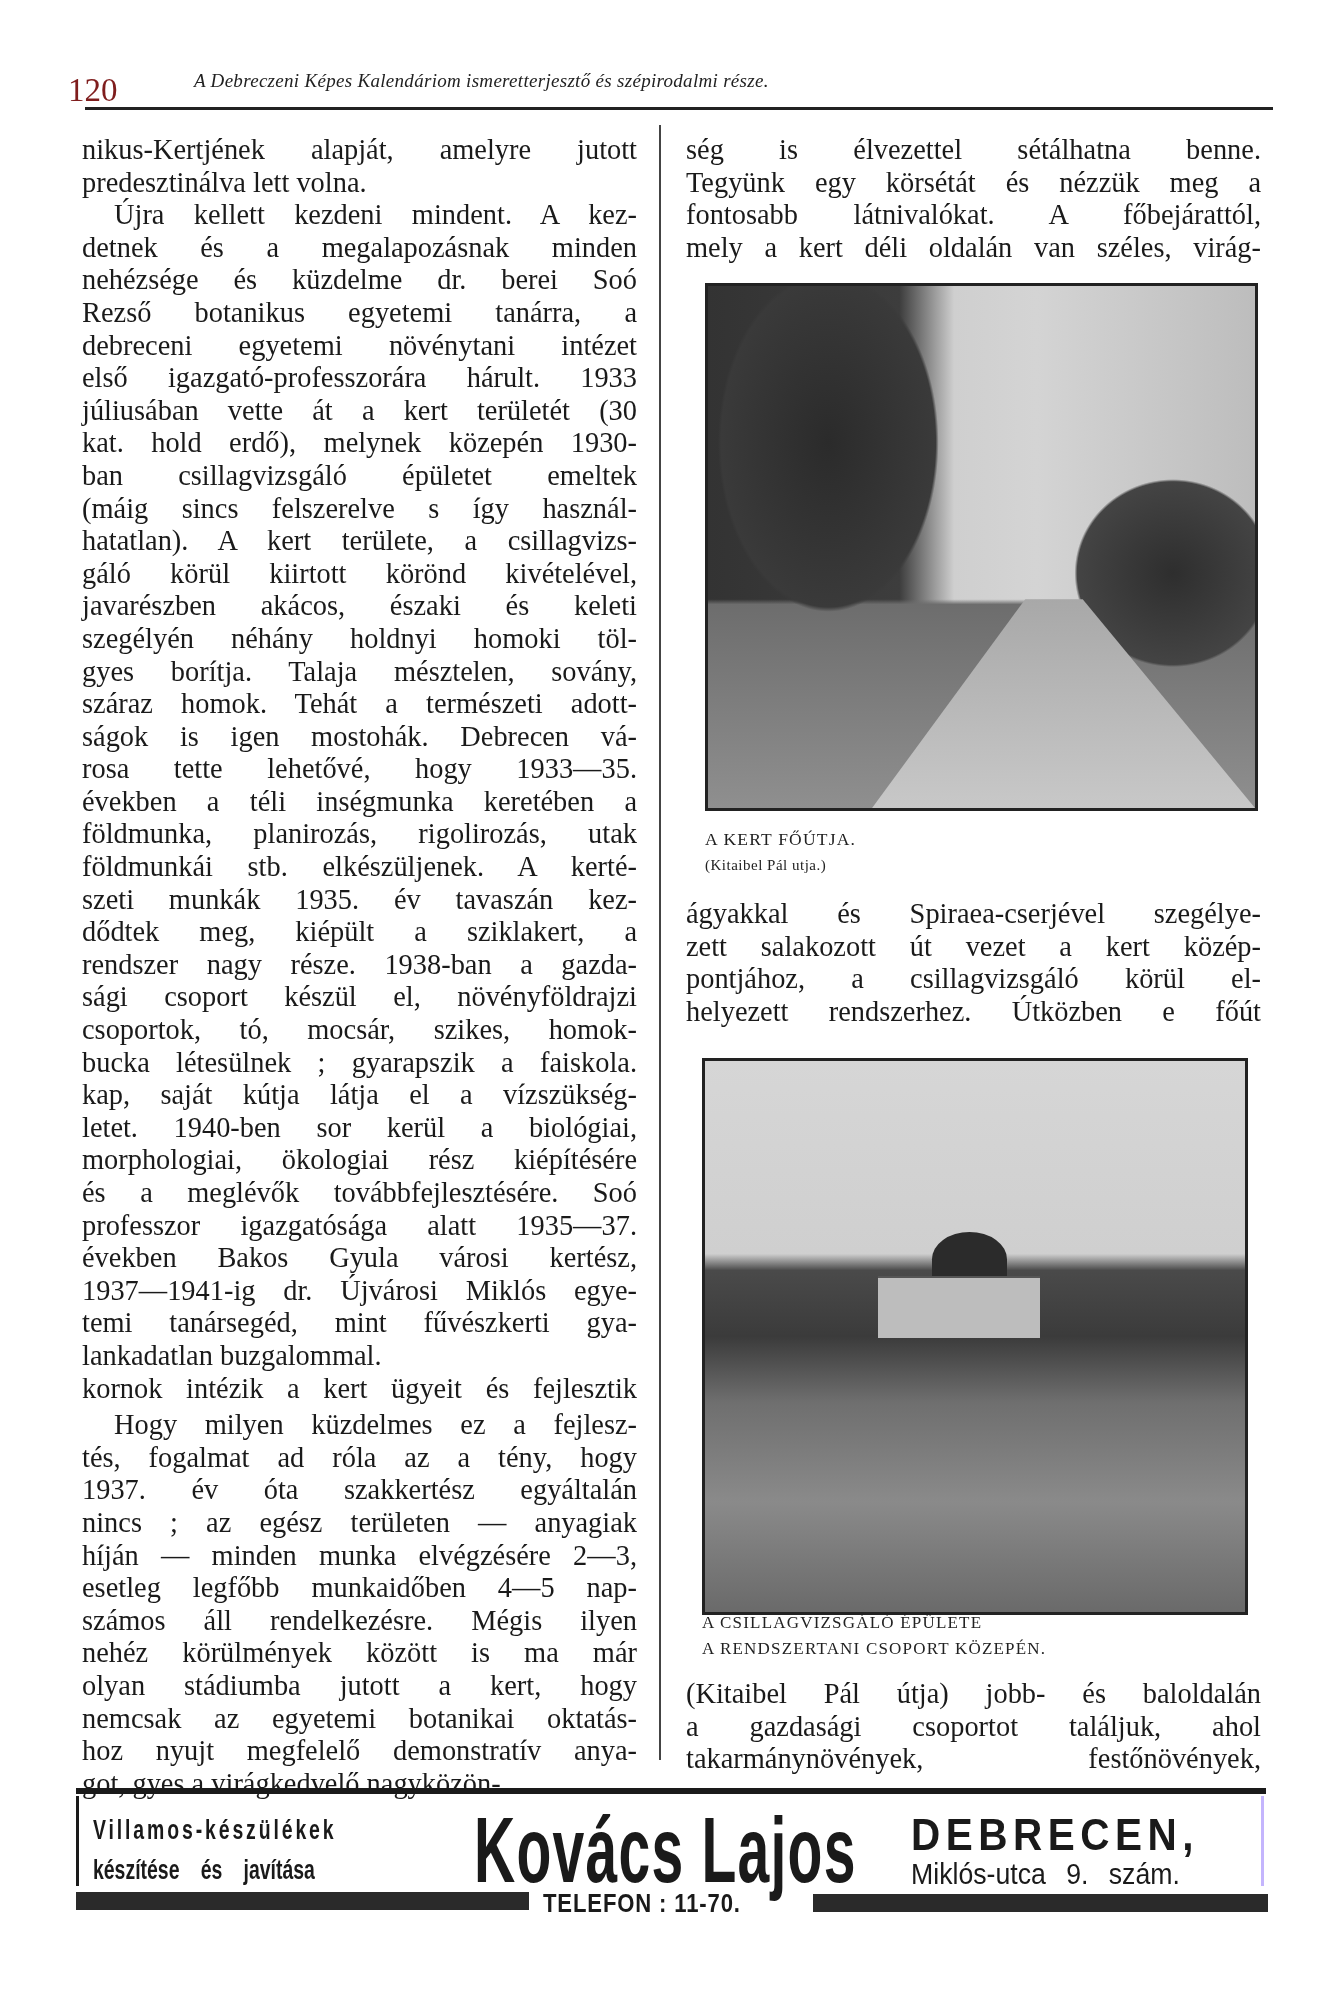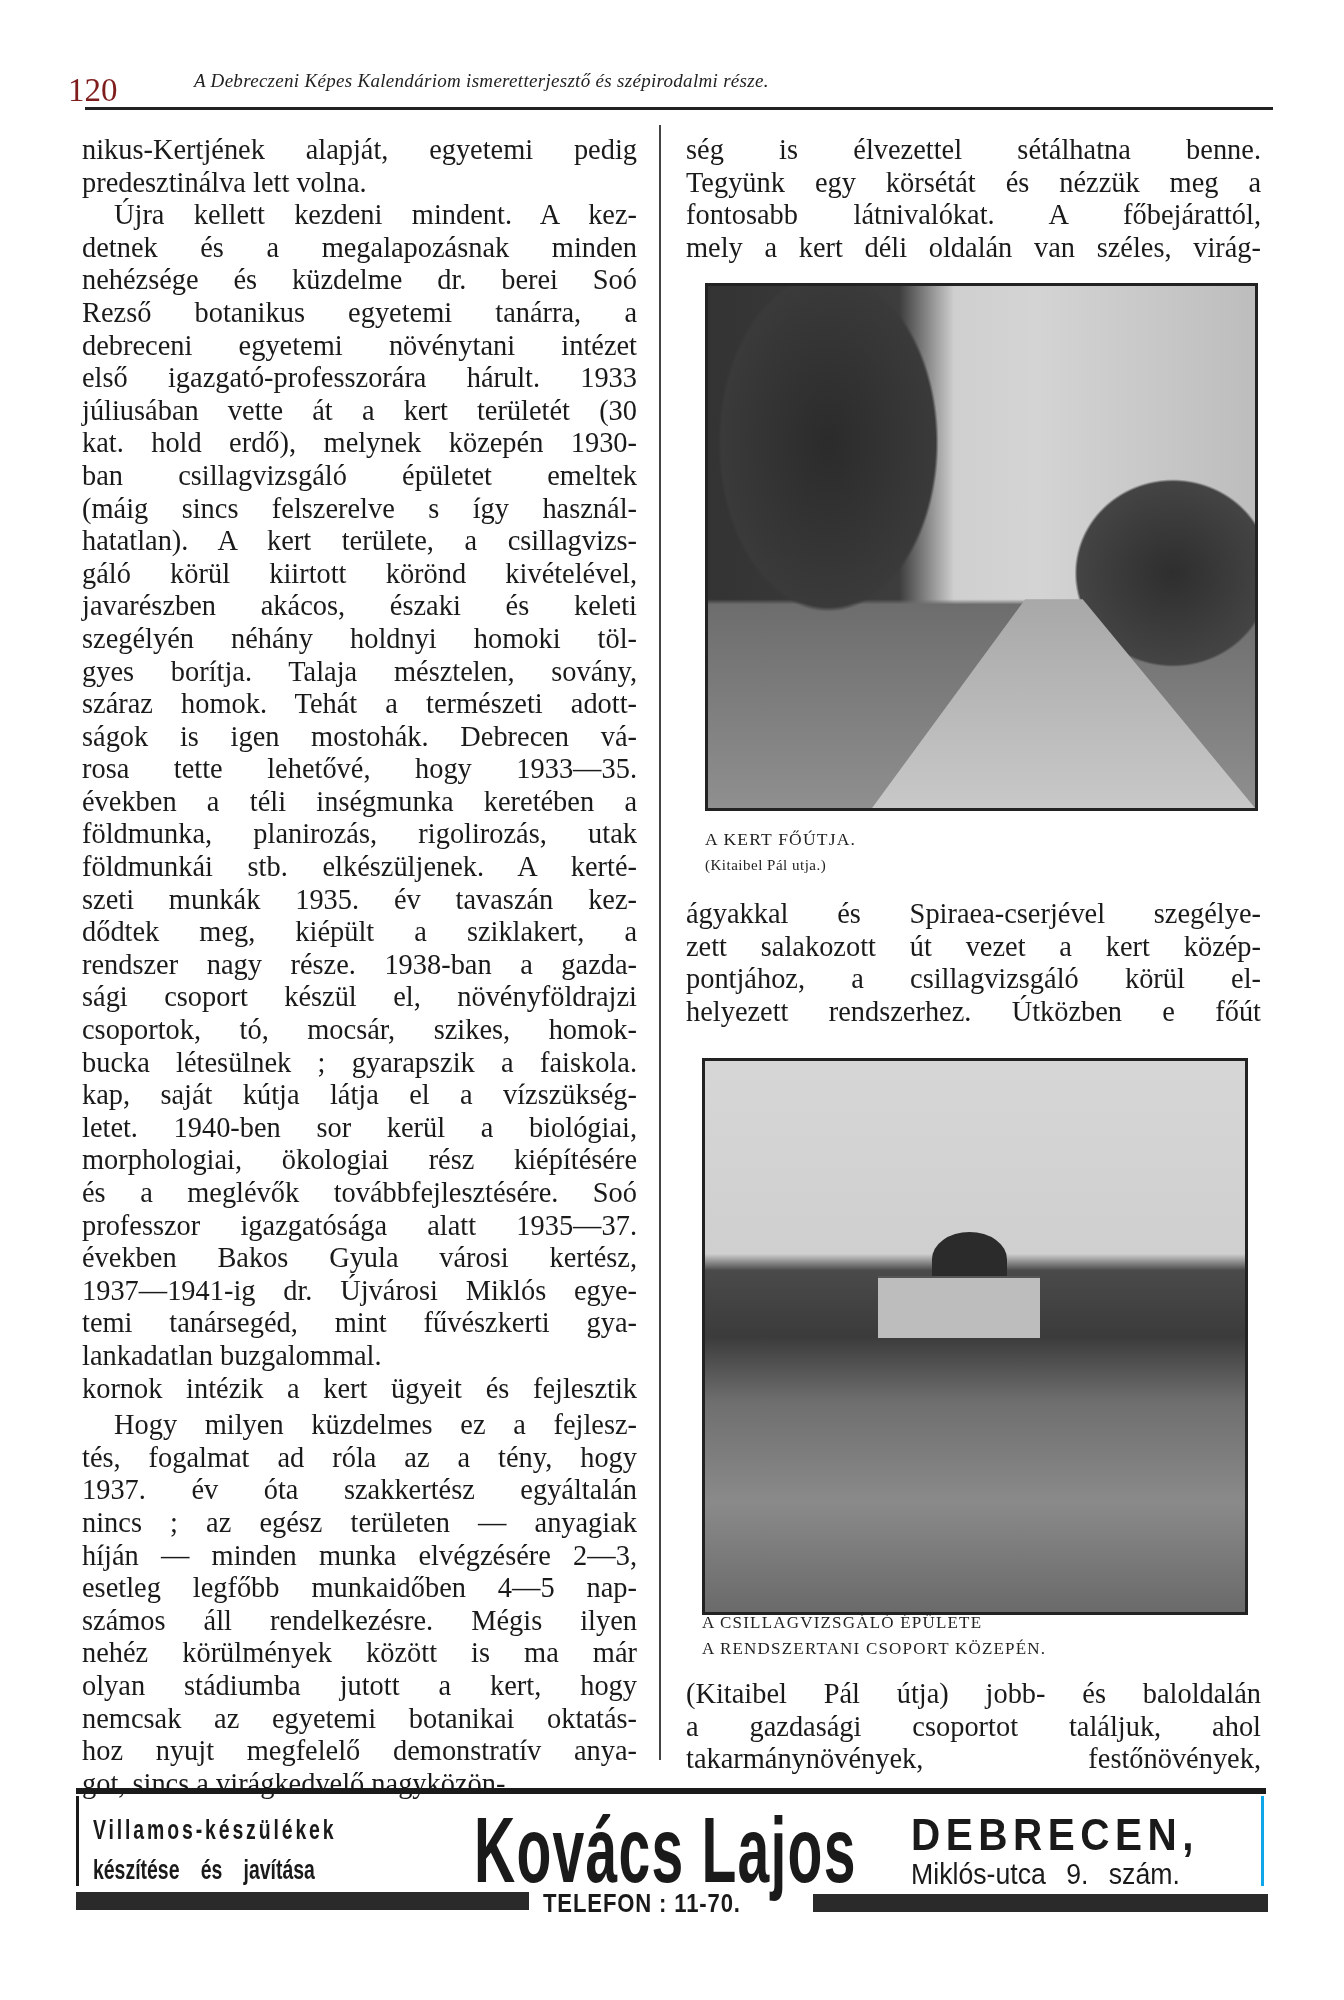--- a/index.html
+++ b/index.html
@@ -33,21 +33,21 @@
   }
   .photo-observatory .dome { position:absolute; left:42%; top:31%; width:14%; height:10%;
     background:#2b2b2b; border-radius:50% 50% 0 0; }
   .photo-observatory .building { position:absolute; left:32%; top:39%; width:30%; height:11%; background:#bdbdbd; border-top:2px solid #555; }
   .caption { position:absolute; text-align:left; font-size:17.5px; letter-spacing:1.2px; color:#222; line-height:26px; }
   .caption-1 { left:705px; top:826px; width:553px; }
   .caption-1 .sub { font-size:15px; letter-spacing:0.5px; }
   .caption-2 { left:702px; top:1610px; width:546px; font-size:17px; }
   .ad { position:absolute; left:68px; top:1788px; width:1200px; height:130px; }
   .ad-top-rule { position:absolute; left:8px; top:0; width:1190px; height:6px; background:#1a1a1a; }
-  .ad-box { position:absolute; left:8px; top:8px; width:1188px; height:90px; border-left:3px solid #1a1a1a; border-right:3px solid #0ea5e9; box-sizing:border-box; }
+  .ad-box { position:absolute; left:8px; top:8px; width:1188px; height:90px; border-left:3px solid #1a1a1a; border-right:3px solid #c4b5fd; box-sizing:border-box; }
   .ad-left { position:absolute; left:14px; top:14px; font-family:"Liberation Sans","DejaVu Sans",sans-serif; font-weight:bold; font-size:27px; line-height:40px; transform:scaleX(0.72); transform-origin:left top; width:460px; }
   .ad-left .l1 { letter-spacing:4px; }
   .ad-left .l2 { word-spacing:22px; }
   .ad-name { position:absolute; left:395px; top:0px; font-family:"Liberation Sans","DejaVu Sans",sans-serif; font-weight:bold; font-size:92px; line-height:108px; transform:scaleX(0.62); transform-origin:left top; letter-spacing:2px; white-space:nowrap; }
   .ad-city { position:absolute; left:832px; top:14px; font-family:"Liberation Sans","DejaVu Sans",sans-serif; font-weight:bold; font-size:44px; letter-spacing:6px; transform:scaleX(0.92); transform-origin:left top; white-space:nowrap; }
   .ad-street { position:absolute; left:832px; top:62px; font-family:"Liberation Sans","DejaVu Sans",sans-serif; font-size:29px; word-spacing:14px; transform:scaleX(0.92); transform-origin:left top; white-space:nowrap; }
   .ad-bottom { position:absolute; left:0; top:100px; width:1200px; height:28px; }
   .ad-bar-left { position:absolute; left:8px; top:4px; width:453px; height:18px; background:#2a2a2a; }
   .ad-bar-right { position:absolute; left:745px; top:6px; width:455px; height:18px; background:#2a2a2a; }
   .ad-phone { position:absolute; left:475px; top:0px; font-family:"Liberation Sans","DejaVu Sans",sans-serif; font-weight:bold; font-size:26px; transform:scaleX(0.85); transform-origin:left top; letter-spacing:1px; white-space:nowrap; }
@@ -58,21 +58,21 @@
 <div>
 
   <div class="header">
     <span class="pagenum">120</span>
     <span class="running-title">A Debreczeni Képes Kalendáriom ismeretterjesztő és szépirodalmi része.</span>
   </div>
   <div class="header-rule"></div>
 
   <div class="col col-left">
     <div class="para">
-      <span class="line">nikus-Kertjének alapját, egyetemi pedig</span>
+      <span class="line">nikus-Kertjének alapját, amelyre jutott</span>
       <span class="line last">predesztinálva lett volna.</span>
     </div>
     <div class="para" id="p2">
         <span class="line" style="padding-left: 32px;">Újra kellett kezdeni mindent. A kez-</span>
         <span class="line">detnek és a megalapozásnak minden</span>
         <span class="line">nehézsége és küzdelme dr. berei Soó</span>
         <span class="line">Rezső botanikus egyetemi tanárra, a</span>
         <span class="line">debreceni egyetemi növénytani intézet</span>
         <span class="line">első igazgató-professzorára hárult. 1933</span>
         <span class="line">júliusában vette át a kert területét (30</span>
@@ -112,21 +112,21 @@
         <span class="line">tés, fogalmat ad róla az a tény, hogy</span>
         <span class="line">1937. év óta szakkertész egyáltalán</span>
         <span class="line">nincs ; az egész területen — anyagiak</span>
         <span class="line">híján — minden munka elvégzésére 2—3,</span>
         <span class="line">esetleg legfőbb munkaidőben 4—5 nap-</span>
         <span class="line">számos áll rendelkezésre. Mégis ilyen</span>
         <span class="line">nehéz körülmények között is ma már</span>
         <span class="line">olyan stádiumba jutott a kert, hogy</span>
         <span class="line">nemcsak az egyetemi botanikai oktatás-</span>
         <span class="line">hoz nyujt megfelelő demonstratív anya-</span>
-        <span class="line last">got, sincs a virágkedvelő nagyközön-</span>
+        <span class="line last">got, gyes a virágkedvelő nagyközön-</span>
       </div>
   </div>
 
   <div class="col-divider"></div>
 
   <div class="col col-right" style="top:134px;">
     <span class="line">ség is élvezettel sétálhatna benne.</span>
     <span class="line">Tegyünk egy körsétát és nézzük meg a</span>
     <span class="line">fontosabb látnivalókat. A főbejárattól,</span>
     <span class="line">mely a kert déli oldalán van széles, virág-</span>

